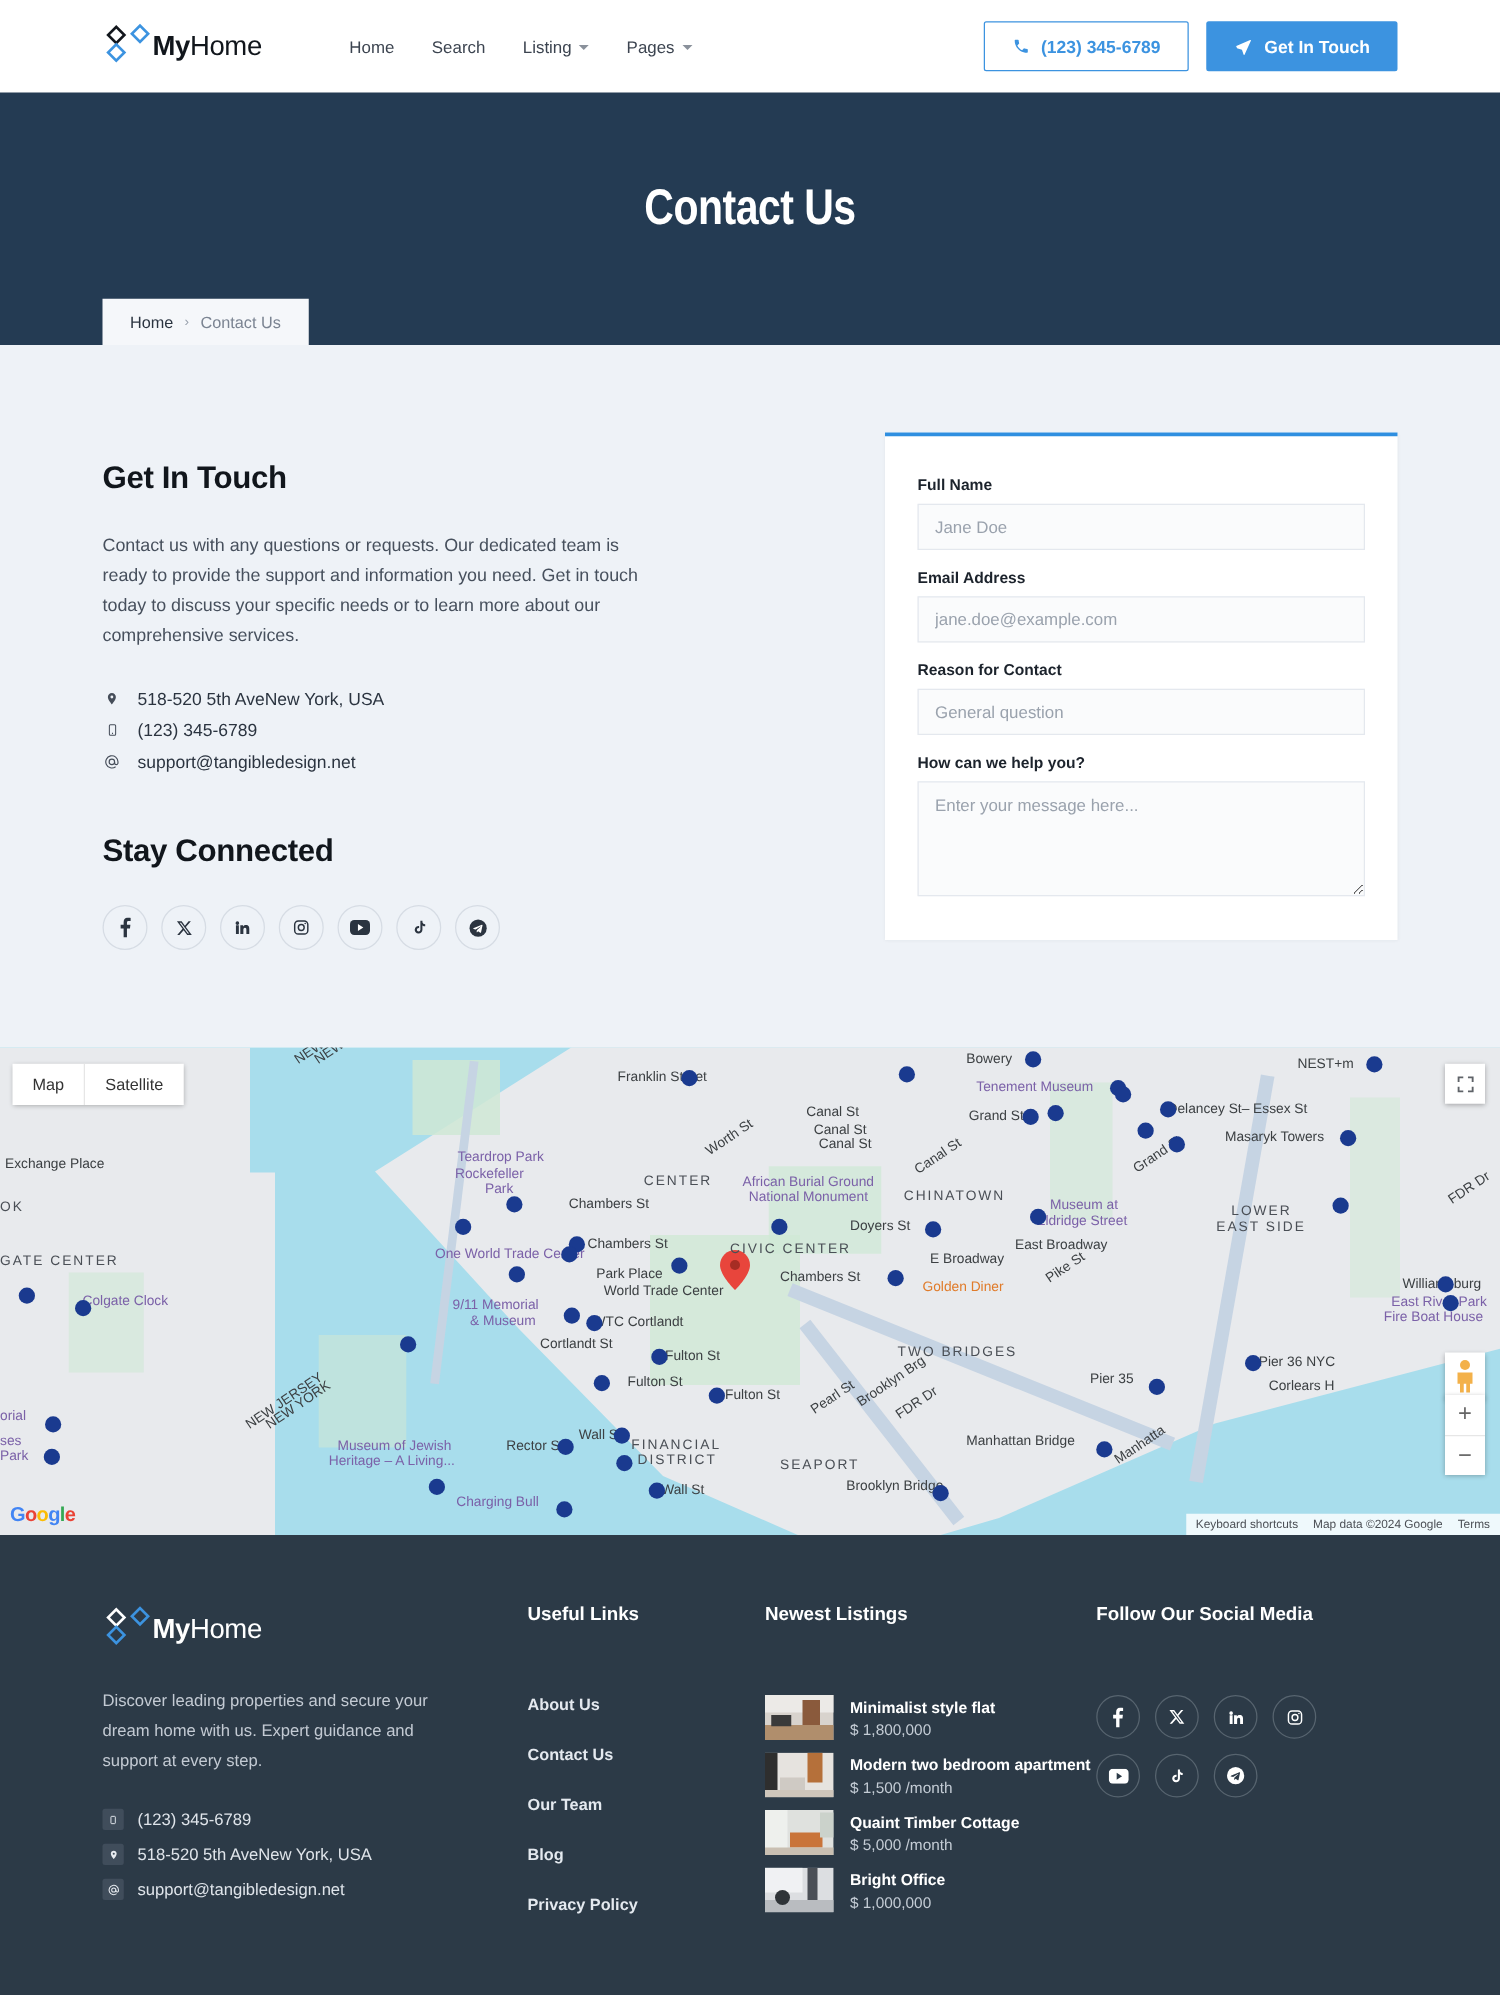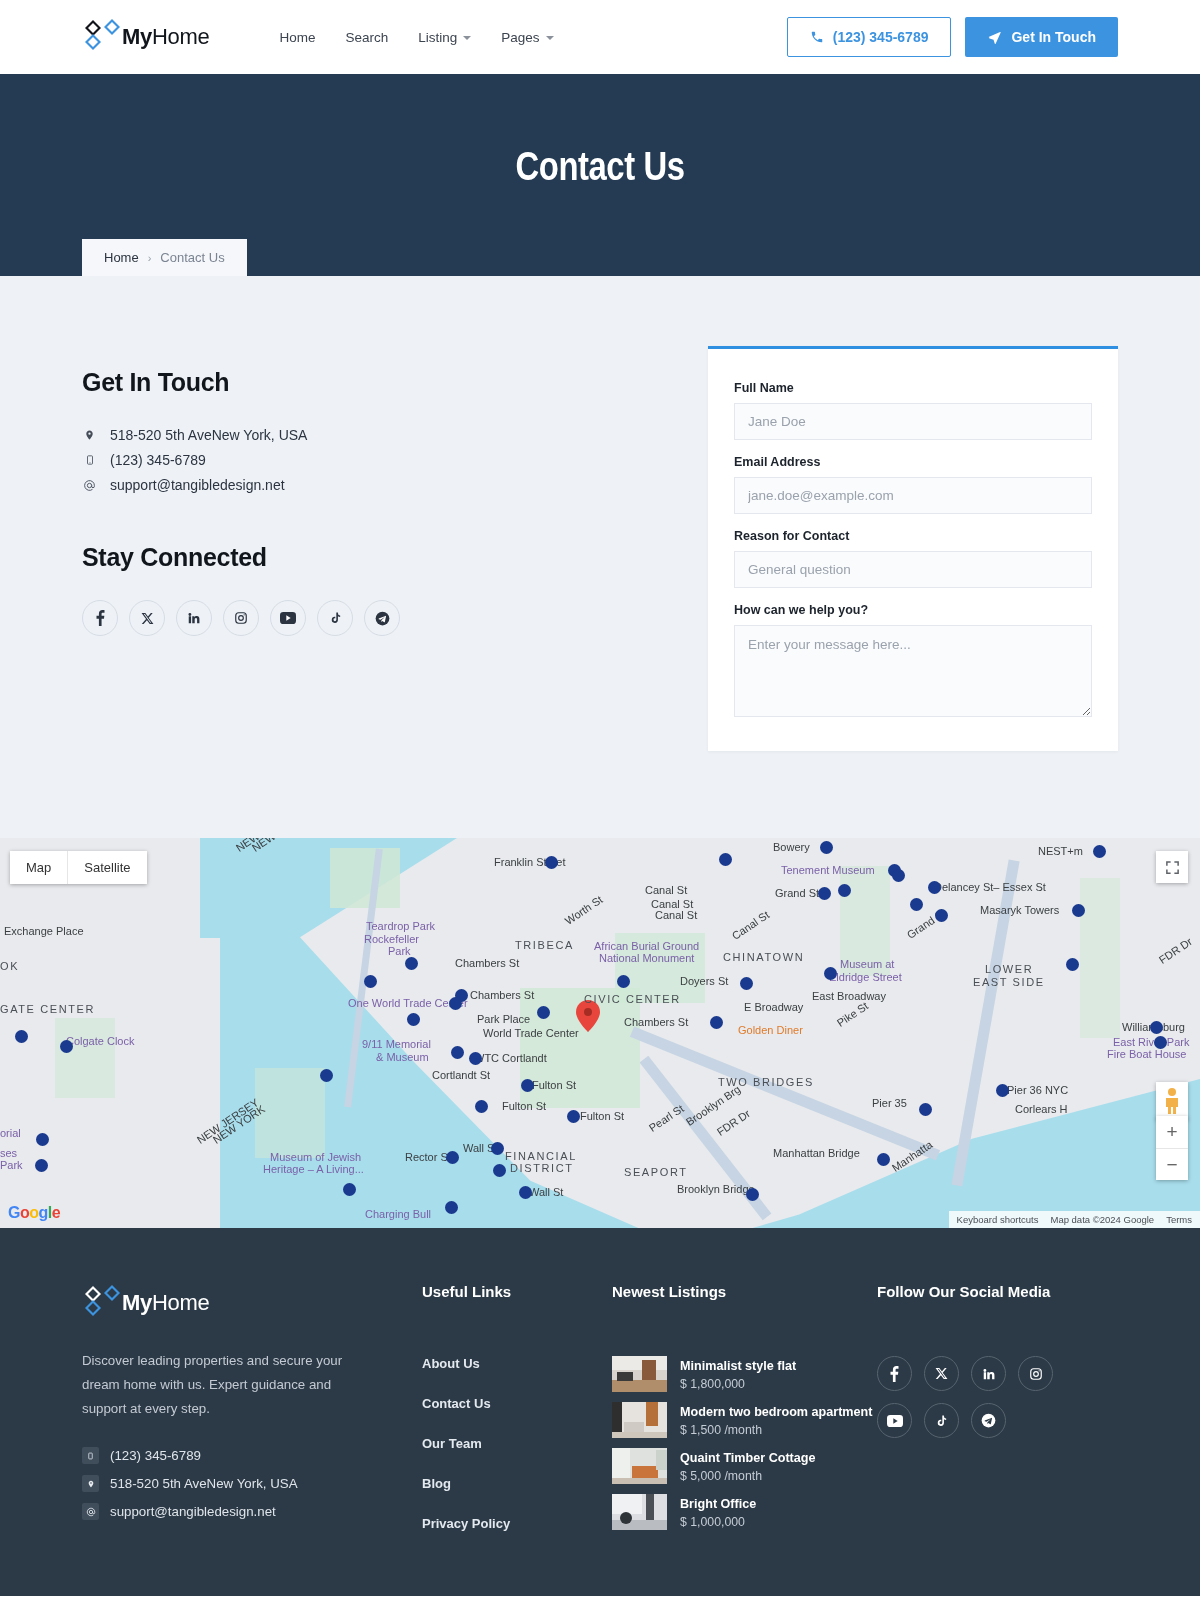--- a/index.html
+++ b/index.html
@@ -304,20 +304,21 @@
     <div class="breadcrumb">
       <span class="crumb-home">Home</span>
       <span class="sep">›</span>
       <span class="crumb-cur">Contact Us</span>
     </div>
   </div>
 
   <div class="main">
     <div class="col-left">
       <div class="h-section">Get In Touch</div>
+      <div class="lead">Contact us with any questions or requests. Our dedicated team is ready to provide the support and information you need. Get in touch today to discuss your specific needs or to learn more about our comprehensive services.</div>
 
       <div class="contact-list">
         <div class="contact-row">
           <span class="ic">
             <svg width="11" height="14" viewBox="0 0 24 24" fill="#454d59">
                 <path d="M12 2C8.1 2 5 5.1 5 9c0 5.2 7 13 7 13s7-7.8 7-13c0-3.9-3.1-7-7-7zm0 9.5A2.5 2.5 0 1 1 12 6.5a2.5 2.5 0 0 1 0 5z"></path>
               </svg>
           </span>
           <span>518-520 5th AveNew York, USA</span>
         </div>
@@ -476,21 +477,21 @@
         <div class="maplabel" style="left: 651px; top: 60px;">Canal St</div>
         <div class="maplabel" style="left: 655px; top: 71px;">Canal St</div>
         <div class="maplabel" style="left: 775px; top: 49px;">Grand St</div>
         <div class="maplabel" style="left: 773px; top: 3px;">Bowery</div>
         <div class="maplabel poi" style="left: 781px; top: 26px;">Tenement Museum</div>
         <div class="maplabel" style="left: 1038px; top: 7px;">NEST+m</div>
         <div class="maplabel" style="left: 934px; top: 43px;">Delancey St– Essex St</div>
         <div class="maplabel" style="left: 980px; top: 66px;">Masaryk Towers</div>
         <div class="maplabel" style="left: 908px; top: 92px; transform: rotate(-34deg); transform-origin: left center;">Grand St</div>
         <div class="maplabel" style="left: 566px; top: 78px; transform: rotate(-34deg); transform-origin: left center;">Worth St</div>
-        <div class="maplabel area" style="left: 515px; top: 101px;">TRIBECA</div>
+        <div class="maplabel area" style="left: 515px; top: 101px;">CENTER</div>
         <div class="maplabel poi" style="left: 594px; top: 102px; text-align: right;">African Burial Ground</div>
         <div class="maplabel poi" style="left: 599px; top: 114px;">National Monument</div>
         <div class="maplabel area" style="left: 723px; top: 113px;">CHINATOWN</div>
         <div class="maplabel" style="left: 733px; top: 93px; transform: rotate(-34deg); transform-origin: left center;">Canal St</div>
         <div class="maplabel" style="left: 455px; top: 119px;">Chambers St</div>
         <div class="maplabel" style="left: 680px; top: 137px;">Doyers St</div>
         <div class="maplabel poi" style="left: 840px; top: 120px;">Museum at</div>
         <div class="maplabel poi" style="left: 829px; top: 133px;">Eldridge Street</div>
         <div class="maplabel area" style="left: 985px; top: 125px;">LOWER</div>
         <div class="maplabel area" style="left: 973px; top: 138px;">EAST SIDE</div>
@@ -524,21 +525,21 @@
         <div class="maplabel area" style="left: 505px; top: 312px;">FINANCIAL</div>
         <div class="maplabel area" style="left: 510px; top: 324px;">DISTRICT</div>
         <div class="maplabel" style="left: 529px; top: 348px;">Wall St</div>
         <div class="maplabel area" style="left: 624px; top: 328px;">SEAPORT</div>
         <div class="maplabel" style="left: 650px; top: 285px; transform: rotate(-34deg); transform-origin: left center;">Pearl St</div>
         <div class="maplabel" style="left: 687px; top: 279px; transform: rotate(-34deg); transform-origin: left center;">Brooklyn Brg</div>
         <div class="maplabel" style="left: 718px; top: 289px; transform: rotate(-34deg); transform-origin: left center;">FDR Dr</div>
         <div class="maplabel" style="left: 773px; top: 309px;">Manhattan Bridge</div>
         <div class="maplabel" style="left: 677px; top: 345px;">Brooklyn Bridge</div>
         <div class="maplabel" style="left: 893px; top: 325px; transform: rotate(-34deg); transform-origin: left center;">Manhatta</div>
-        <div class="maplabel poi" style="left: 365px; top: 358px; margin-top: 12px;">Charging Bull</div>
+        <div class="maplabel poi" style="left: 365px; top: 358px;">Charging Bull</div>
         <div class="maplabel poi" style="left: 270px; top: 313px;">Museum of Jewish</div>
         <div class="maplabel poi" style="left: 263px; top: 325px;">Heritage – A Living...</div>
         <div class="maplabel poi" style="left: 66px; top: 197px;">Colgate Clock</div>
         <div class="maplabel area" style="left: 0px; top: 165px;">GATE CENTER</div>
         <div class="maplabel area" style="left: 0px; top: 122px;">OK</div>
         <div class="maplabel" style="left: 198px; top: 297px; transform: rotate(-34deg); transform-origin: left center;">NEW JERSEY</div>
         <div class="maplabel" style="left: 214px; top: 297px; transform: rotate(-34deg); transform-origin: left center;">NEW YORK</div>
         <div class="maplabel poi" style="left: 0px; top: 289px;">orial</div>
         <div class="maplabel poi" style="left: 0px; top: 309px;">ses</div>
         <div class="maplabel poi" style="left: 0px; top: 321px;">Park</div>

